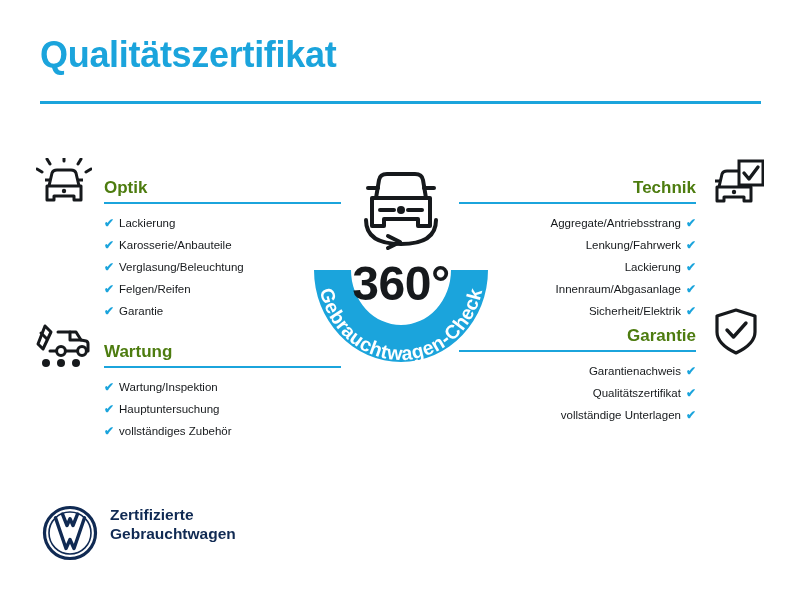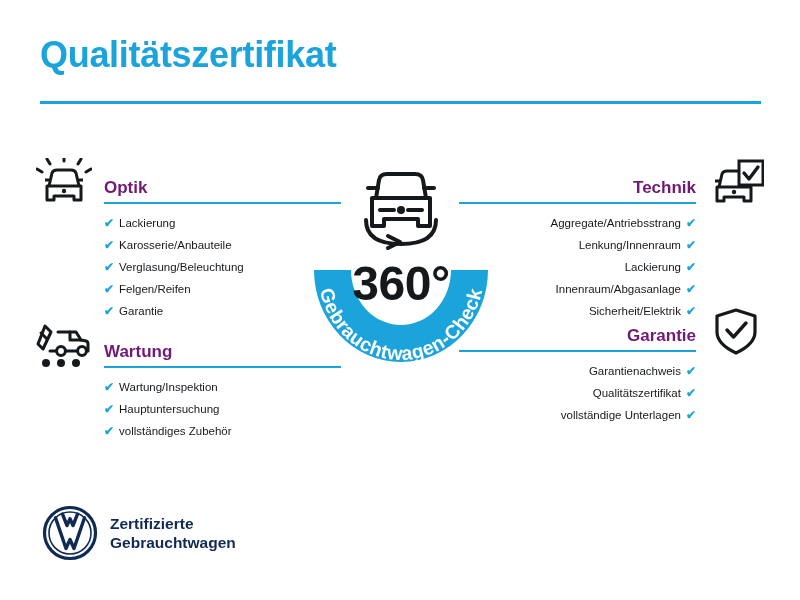--- a/index.html
+++ b/index.html
@@ -58,21 +58,21 @@
 
   .block-head {
     position: relative;
     height: 52px;
   }
   .block-title {
     position: absolute;
     bottom: 14px;
     font-size: 17px;
     font-weight: bold;
-    color: #701a75;
+    color: #4d7c0f;
     line-height: 20px;
     white-space: nowrap;
   }
   .block-left .block-title  { left: 68px; }
   .block-right .block-title { right: 68px; }
 
   .block-rule {
     position: absolute;
     bottom: 8px;
     height: 2px;
@@ -142,21 +142,20 @@
     letter-spacing: -0.5px;
     line-height: 44px;
   }
 
   
   .footer-logo {
     position: absolute;
     left: 42px;
     top: 505px;
     display: flex;
-    align-items: center;
   }
   .vw-mark { width: 56px; height: 56px; display: block; }
   .vw-text {
     margin-left: 12px;
     font-size: 15.5px;
     font-weight: bold;
     color: #102A53;
     line-height: 19px;
     white-space: nowrap;
   }
@@ -272,21 +271,21 @@
       <span class="block-title">Technik</span>
       <span class="block-rule"></span>
     </div>
     <ul class="check-list">
       <li class="check-item">
         <span class="check-mark">✔</span>
         <span class="check-text">Aggregate/Antriebsstrang</span>
       </li>
       <li class="check-item">
         <span class="check-mark">✔</span>
-        <span class="check-text">Lenkung/Innenraum</span>
+        <span class="check-text">Lenkung/Fahrwerk</span>
       </li>
       <li class="check-item">
         <span class="check-mark">✔</span>
         <span class="check-text">Lackierung</span>
       </li>
       <li class="check-item">
         <span class="check-mark">✔</span>
         <span class="check-text">Innenraum/Abgasanlage</span>
       </li>
       <li class="check-item">

